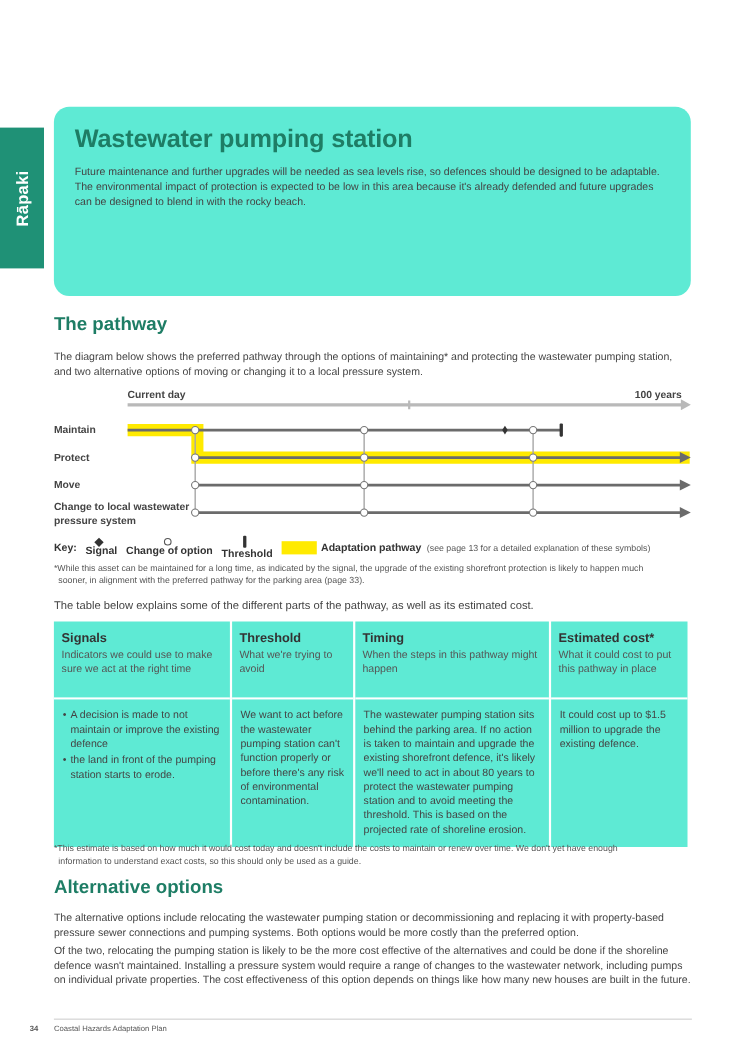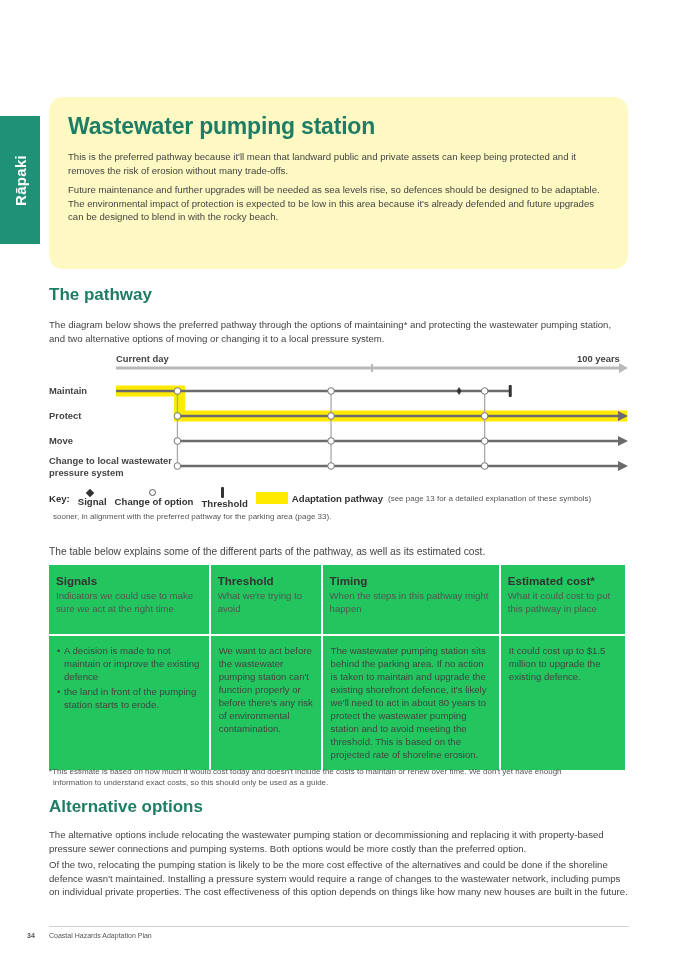--- a/index.html
+++ b/index.html
@@ -10,21 +10,21 @@
     position: absolute; left: 0; top: 116px; width: 40px; height: 128px;
     background: #1f9176; display: flex; align-items: center; justify-content: center;
   }
   .side-tab span {
     color: #fff; font-weight: bold; font-size: 15px;
     transform: rotate(-90deg); white-space: nowrap; letter-spacing: 0.3px;
   }
 
   .intro-box {
     position: absolute; left: 49px; top: 97px; width: 579px; height: 172px;
-    background: #fef9c3; border-radius: 14px; padding: 14px 18px 0 19px;
+    background: #5eead4; border-radius: 14px; padding: 14px 18px 0 19px;
   }
   .intro-box h1 { color: #1e7d65; font-size: 23px; font-weight: bold; line-height: 30px; letter-spacing: -0.2px; }
   .intro-box .lead { font-size: 12px; margin-top: 9px; line-height: 16px; color: #3a3a3a; }
   .intro-box p.small { font-size: 9.6px; line-height: 13.5px; margin-top: 9px; color: #444; }
   .intro-box p.small + p.small { margin-top: 6px; }
 
   h2.section { position: absolute; left: 49px; color: #1e7d65; font-size: 17px; font-weight: bold; }
   .body-text { position: absolute; left: 49px; width: 580px; font-size: 9.6px; line-height: 13.5px; color: #444; }
 
   .diagram { position: absolute; left: 0; top: 348px; width: 675px; height: 140px; }
@@ -39,42 +39,41 @@
   .key .diamond { width: 6px; height: 6px; background: #333; transform: rotate(45deg); }
   .key .circle { width: 7px; height: 7px; border: 1px solid #555; border-radius: 50%; }
   .key .bar { width: 3px; height: 11px; background: #333; border-radius: 1px; }
   .key .yellow { width: 32px; height: 12px; background: #ffea00; margin-left: 8px; margin-right: 4px; }
   .key .note { font-size: 8px; color: #555; margin-left: 5px; font-weight: normal; }
 
   .footnote { position: absolute; left: 49px; width: 580px; font-size: 8px; line-height: 11px; color: #555; }
   .footnote .indent { padding-left: 4px; }
 
   table.cost { position: absolute; left: 49px; top: 565px; width: 580px; border-collapse: separate; border-spacing: 2px 0; margin-left: -2px; }
-  table.cost th { background: #22c55e; text-align: left; vertical-align: top; padding: 8px 7px 8px 7px; height: 71px; border-bottom: 2px solid #fff; }
+  table.cost th { background: #5eead4; text-align: left; vertical-align: top; padding: 8px 7px 8px 7px; height: 71px; border-bottom: 2px solid #fff; }
   table.cost th .t { display: block; font-size: 11.6px; font-weight: bold; color: #333; line-height: 15px; }
   table.cost th .s { display: block; font-size: 9.6px; font-weight: normal; color: #555; line-height: 13px; margin-top: 1px; }
-  table.cost td { background: #22c55e; vertical-align: top; padding: 8px 7px 8px 8px; font-size: 9.6px; line-height: 13px; color: #444; height: 134px; }
+  table.cost td { background: #5eead4; vertical-align: top; padding: 8px 7px 8px 8px; font-size: 9.6px; line-height: 13px; color: #444; height: 134px; }
   table.cost ul { list-style: none; }
   table.cost li { position: relative; padding-left: 7px; margin-bottom: 2px; }
   table.cost li::before { content: "•"; position: absolute; left: 0; top: 0; }
 
   .footer-rule { position: absolute; left: 49px; top: 926px; width: 580px; height: 1px; background: #cfcfcf; }
   .footer { position: absolute; left: 27px; top: 932px; font-size: 7px; color: #555; display: flex; }
   .footer .pg { font-weight: bold; width: 22px; }
 </style>
 </head>
 <body>
 
 <div class="side-tab">
   <span>Rāpaki</span>
 </div>
 
 <div class="intro-box">
   <h1>Wastewater pumping station</h1>
-  <p class="small">This is the preferred pathway because it'll mean that landward public and private assets can keep being protected and it removes the risk of erosion without many trade-offs.</p>
   <p class="small">Future maintenance and further upgrades will be needed as sea levels rise, so defences should be designed to be adaptable. The environmental impact of protection is expected to be low in this area because it's already defended and future upgrades can be designed to blend in with the rocky beach.</p>
 </div>
 
 <h2 class="section" style="top:285px;">The pathway</h2>
 <p class="body-text" style="top:318px;">The diagram below shows the preferred pathway through the options of maintaining* and protecting the wastewater pumping station, and two alternative options of moving or changing it to a local pressure system.</p>
 
 <div class="diagram">
   <span class="axis-label" style="left:116px; top:5px;">Current day</span>
   <span class="axis-label" style="left:577px; top:5px;">100 years</span>
   <svg id="pw-svg" width="675" height="140">
@@ -126,20 +125,21 @@
   <span class="item">
     <span class="sym bar"></span>
     <span class="kb">Threshold</span>
   </span>
   <span class="yellow"></span>
   <span class="kb">Adaptation pathway</span>
   <span class="note">(see page 13 for a detailed explanation of these symbols)</span>
 </div>
 
 <div class="footnote" style="top:511px;">
+  <div>*While this asset can be maintained for a long time, as indicated by the signal, the upgrade of the existing shorefront protection is likely to happen much</div>
   <div class="indent">sooner, in alignment with the preferred pathway for the parking area (page 33).</div>
 </div>
 
 <p class="body-text" style="top:545px; font-size:10.2px;">The table below explains some of the different parts of the pathway, as well as its estimated cost.</p>
 
 <table class="cost">
   <thead>
     <tr>
       <th style="width:163px;">
         <span class="t">Signals</span>

